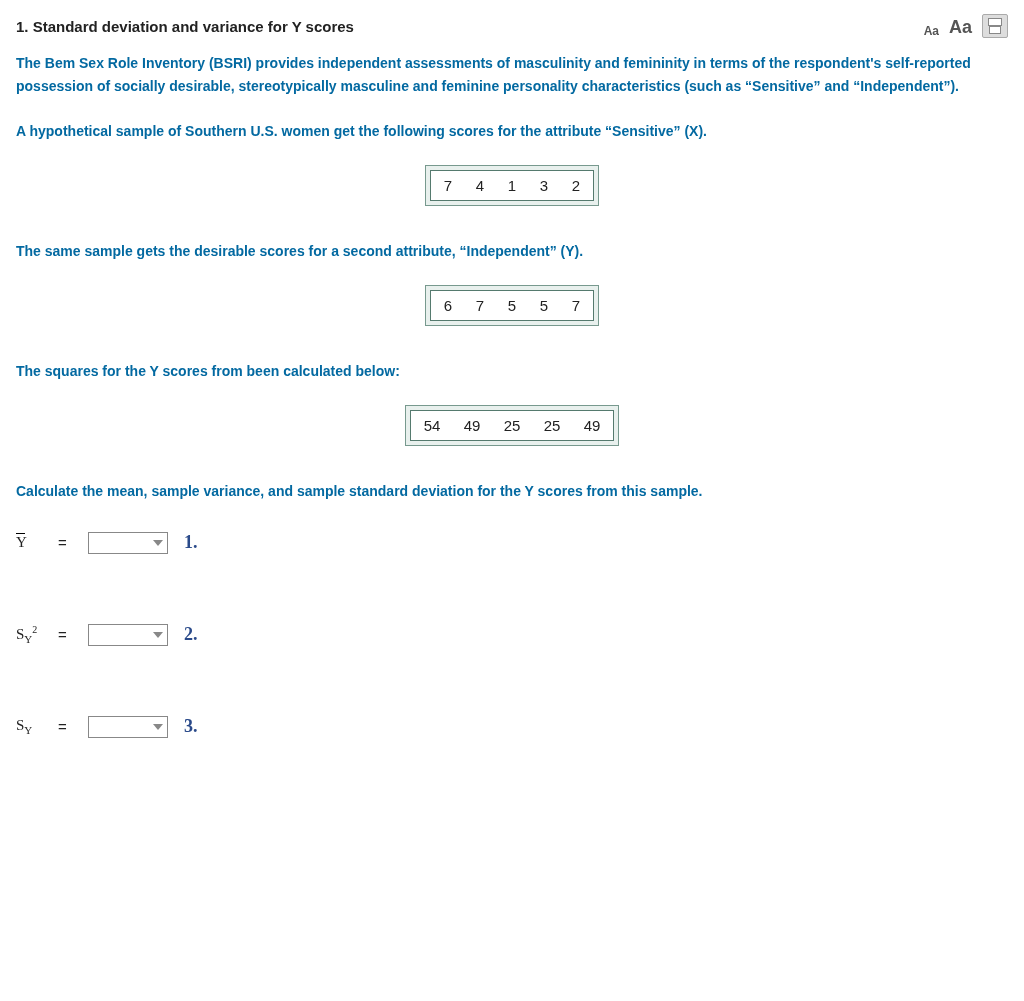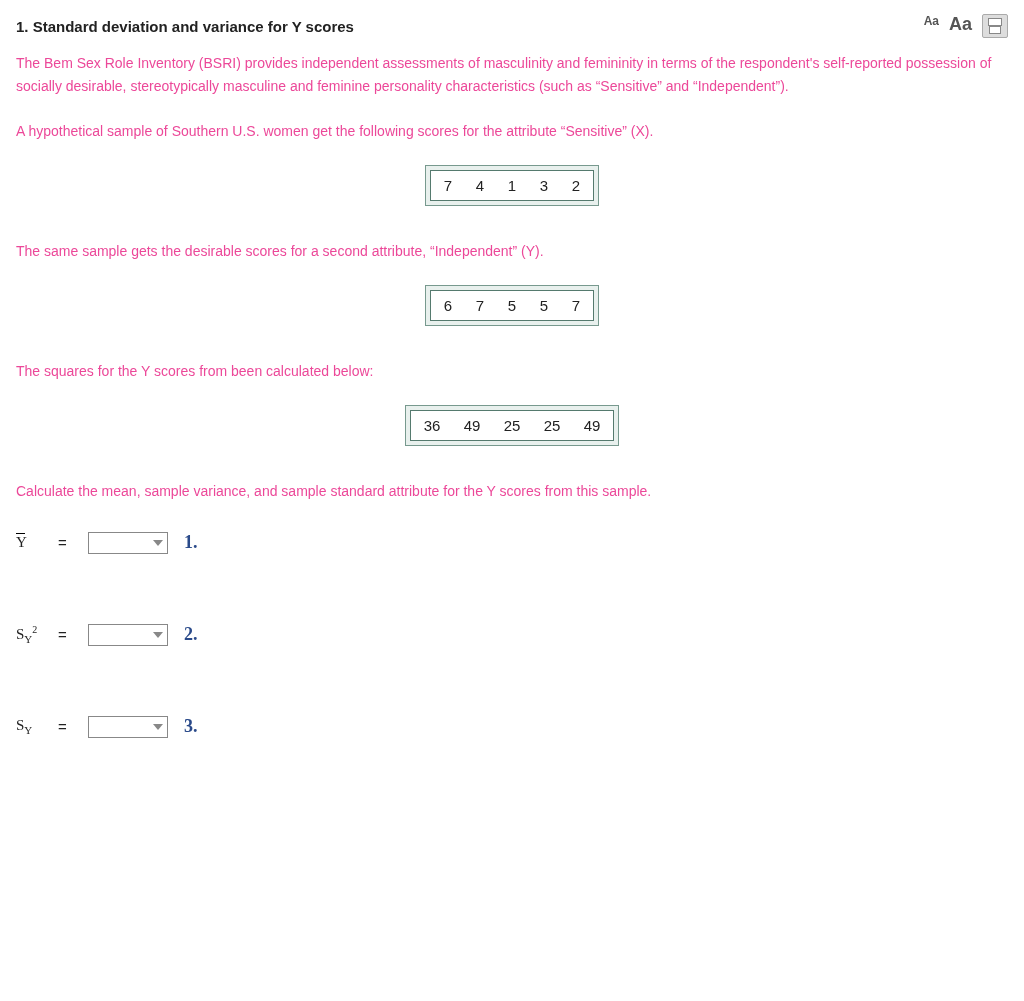--- a/index.html
+++ b/index.html
@@ -17,21 +17,21 @@
     justify-content: space-between;
     align-items: center;
     margin-bottom: 14px;
   }
   .title {
     font-weight: bold;
     font-size: 15px;
   }
   .header-controls {
     display: flex;
-    align-items: flex-start;
+    align-items: flex-end;
     gap: 10px;
   }
   .font-small {
     font-size: 12px;
     font-weight: bold;
     color: #555;
     cursor: pointer;
   }
   .font-large {
     font-size: 18px;
@@ -65,21 +65,22 @@
     position: absolute;
     bottom: 3px;
     width: 10px;
     height: 6px;
     background: #fff;
     border: 1px solid #888;
   }
   p {
     line-height: 1.65;
     margin: 12px 0 22px 0;
-    color: #ec4899;
+    color: #0369a1;
+    font-weight: bold;
   }
   .data-box-wrapper {
     display: flex;
     justify-content: center;
     margin: 20px 0 34px 0;
   }
   .data-box-outer {
     border: 1px solid #77998e;
     padding: 4px;
     background: #e8f0ed;
@@ -194,30 +195,30 @@
       <span>7</span>
     </div>
   </div>
 </div>
 
 <p>The squares for the Y scores from been calculated below:</p>
 
 <div class="data-box-wrapper">
   <div class="data-box-outer">
     <div class="data-box-inner wide">
-      <span>36</span>
+      <span>54</span>
       <span>49</span>
       <span>25</span>
       <span>25</span>
       <span>49</span>
     </div>
   </div>
 </div>
 
-<p>Calculate the mean, sample variance, and sample standard attribute for the Y scores from this sample.</p>
+<p>Calculate the mean, sample variance, and sample standard deviation for the Y scores from this sample.</p>
 
 <div class="answer-row">
   <span class="symbol"><span class="ybar">Y</span></span>
   <span class="equals">=</span>
   <div class="dropdown">
     <span class="dropdown-arrow"></span>
   </div>
   <span class="answer-num">1.</span>
 </div>
 

